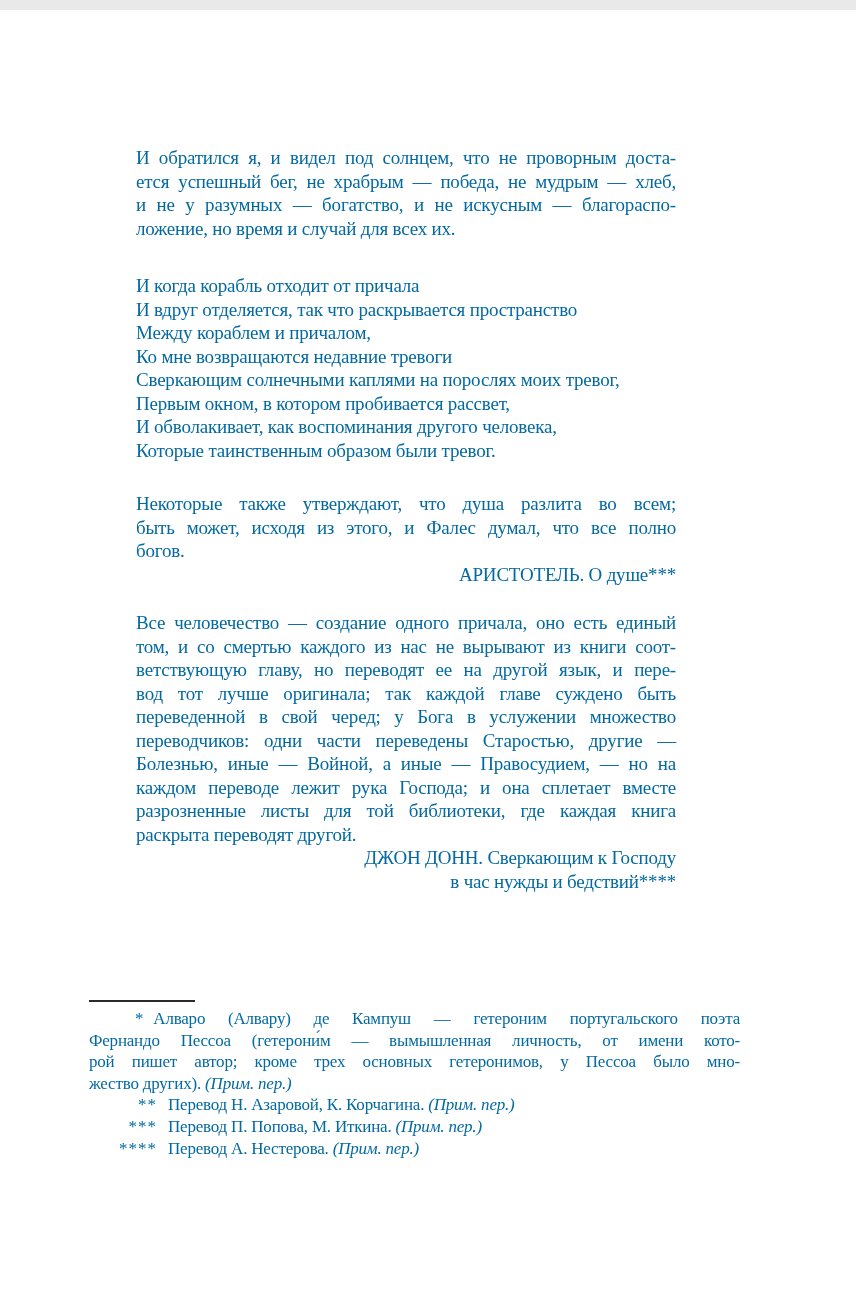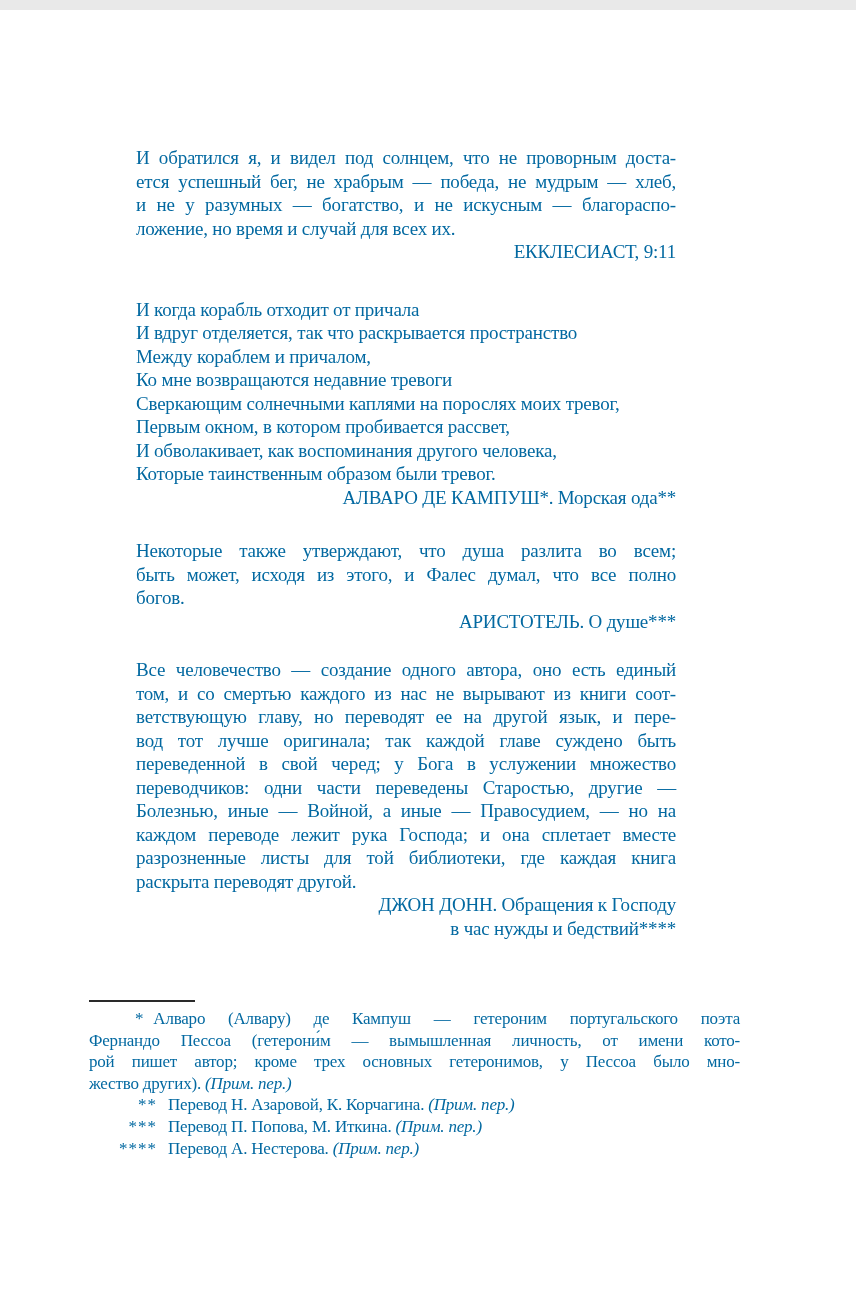--- a/index.html
+++ b/index.html
@@ -65,54 +65,52 @@
 
 <div class="page">
 
   <div class="text-col">
 
     <div class="block mb34">
       <div class="jline">И обратился я, и видел под солнцем, что не проворным доста-</div>
       <div class="jline">ется успешный бег, не храбрым — победа, не мудрым — хлеб,</div>
       <div class="jline">и не у разумных — богатство, и не искусным — благораспо-</div>
       <div>ложение, но время и случай для всех их.</div>
-      <div class="attribution">ЕККЛЕСИАСТ, 9:11</div>
     </div>
 
     <div class="block mb30">
       <div>И когда корабль отходит от причала</div>
       <div>И вдруг отделяется, так что раскрывается пространство</div>
       <div>Между кораблем и причалом,</div>
       <div>Ко мне возвращаются недавние тревоги</div>
       <div>Сверкающим солнечными каплями на порослях моих тревог,</div>
       <div>Первым окном, в котором пробивается рассвет,</div>
       <div>И обволакивает, как воспоминания другого человека,</div>
       <div>Которые таинственным образом были тревог.</div>
-      <div class="attribution">АЛВАРО ДЕ КАМПУШ*. Морская ода**</div>
     </div>
 
     <div class="block mb25">
       <div class="jline">Некоторые также утверждают, что душа разлита во всем;</div>
       <div class="jline">быть может, исходя из этого, и Фалес думал, что все полно</div>
       <div>богов.</div>
       <div class="attribution">АРИСТОТЕЛЬ. О душе***</div>
     </div>
 
     <div class="block">
-      <div class="jline">Все человечество — создание одного автора, оно есть единый</div>
+      <div class="jline">Все человечество — создание одного причала, оно есть единый</div>
       <div class="jline">том, и со смертью каждого из нас не вырывают из книги соот-</div>
       <div class="jline">ветствующую главу, но переводят ее на другой язык, и пере-</div>
       <div class="jline">вод тот лучше оригинала; так каждой главе суждено быть</div>
       <div class="jline">переведенной в свой черед; у Бога в услужении множество</div>
       <div class="jline">переводчиков: одни части переведены Старостью, другие —</div>
       <div class="jline">Болезнью, иные — Войной, а иные — Правосудием, — но на</div>
       <div class="jline">каждом переводе лежит рука Господа; и она сплетает вместе</div>
       <div class="jline">разрозненные листы для той библиотеки, где каждая книга</div>
       <div>раскрыта переводят другой.</div>
-      <div class="attribution">ДЖОН ДОНН. Обращения к Господу</div>
+      <div class="attribution">ДЖОН ДОНН. Сверкающим к Господу</div>
       <div class="attribution">в час нужды и бедствий****</div>
     </div>
 
   </div>
 
   <div class="footnotes">
     <div class="fn-rule"></div>
 
     <div>
       <div class="fn-first fn-just"><span class="indent"></span><span>*</span><span class="gap"></span><span>Алваро (Алвару) де Кампуш — гетероним португальского поэта</span></div>

